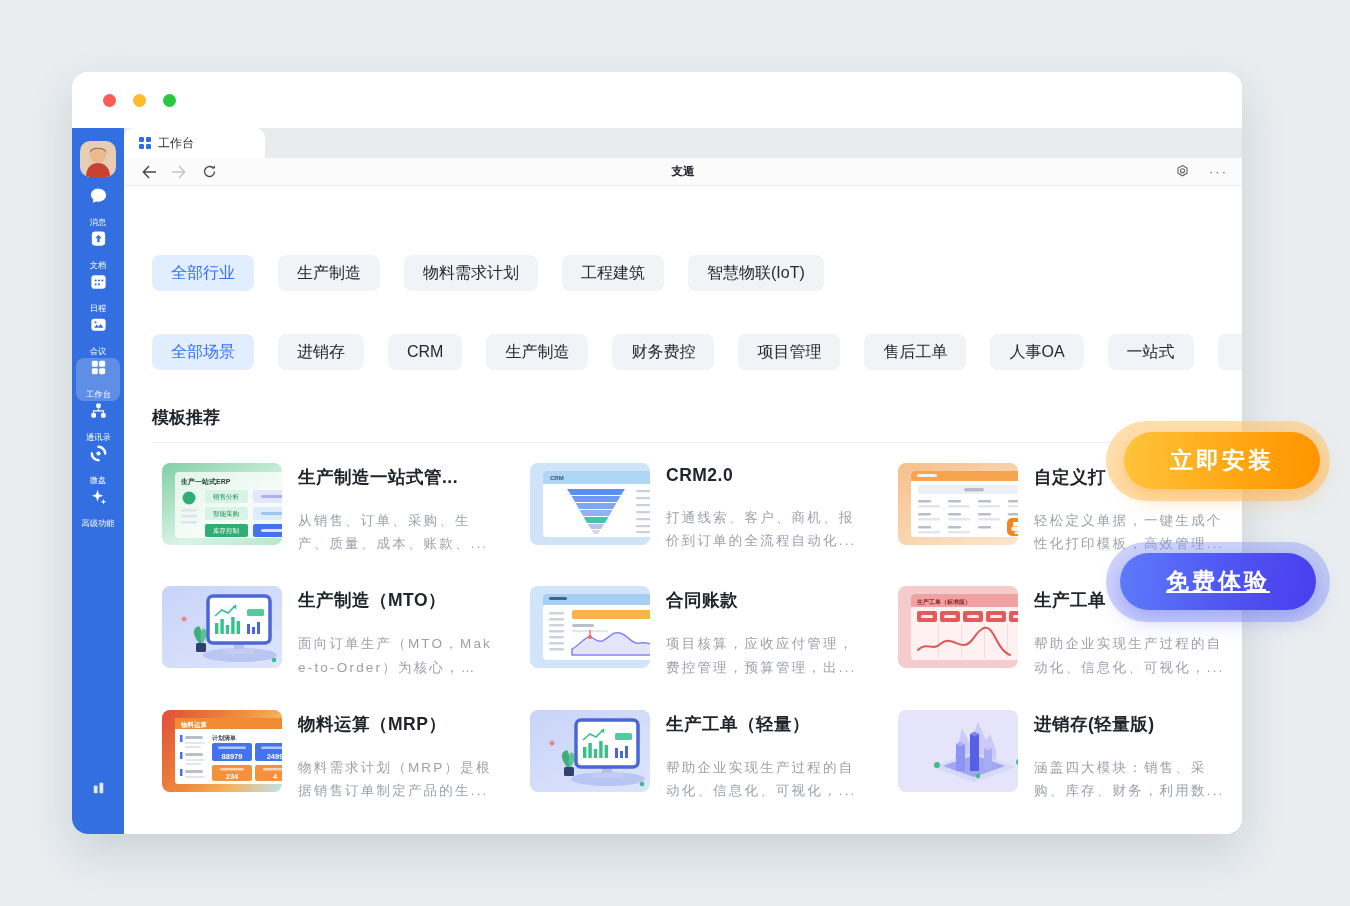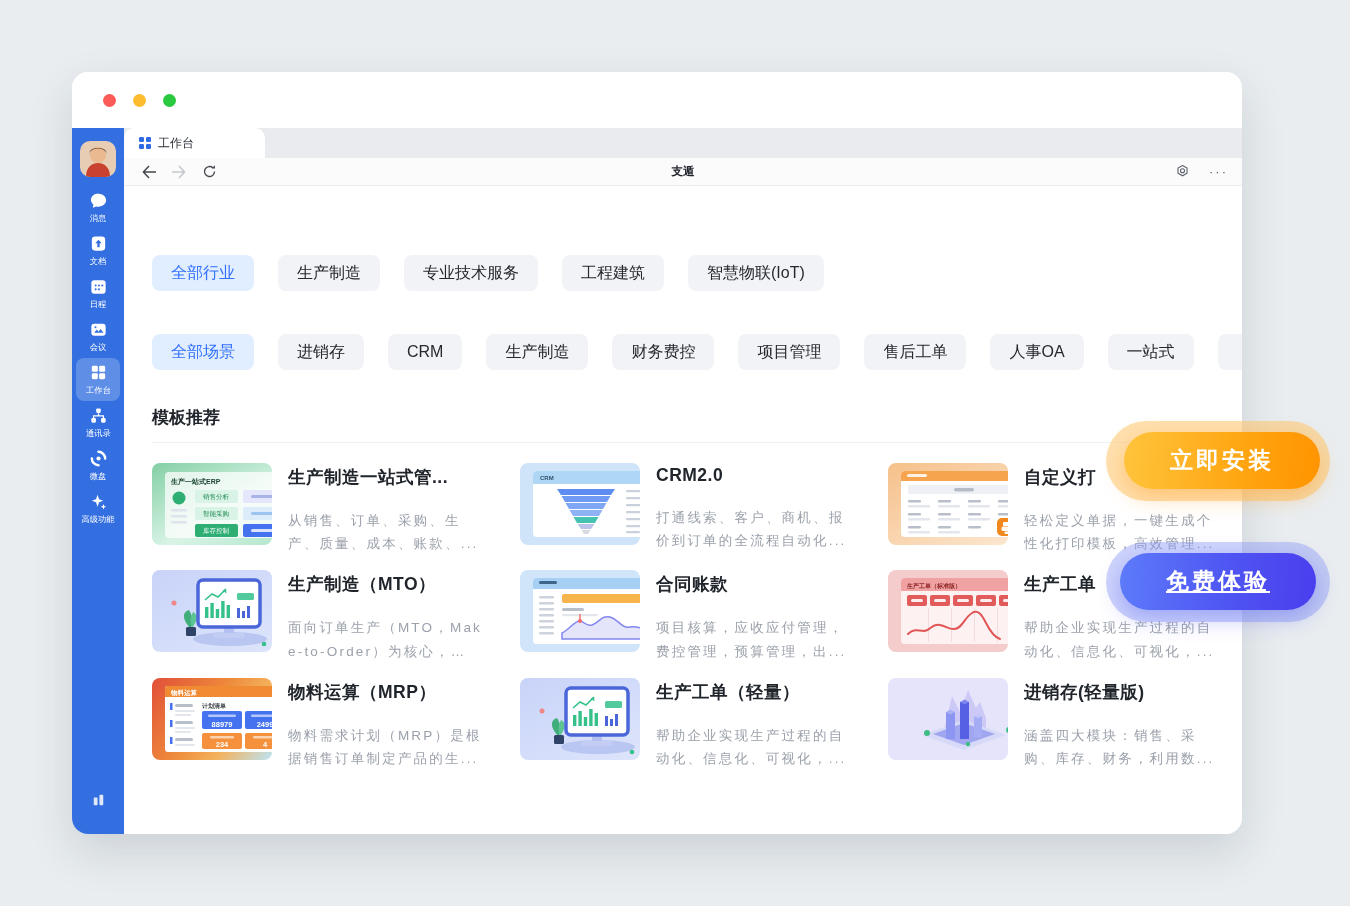--- a/index.html
+++ b/index.html
@@ -23,21 +23,21 @@
   .tl { width:13px; height:13px; border-radius:50%; }
   .tl.red{ background:#fc5b57; } .tl.yellow{ background:#fdbc2e; } .tl.green{ background:#29c83f; }
 
   .app-body { display:flex; height:706px; }
 
   
   .sidebar { width:52px; background:#336fe0; border-radius:0 0 0 16px;
     display:flex; flex-direction:column; align-items:center; flex:none; }
   .avatar { width:36px; height:36px; border-radius:10px; overflow:hidden; margin:13px 0 9px; flex:none; cursor:pointer; }
   .sb-item { width:44px; height:43px; display:flex; flex-direction:column; align-items:center;
-    justify-content:center; gap:2px; border-radius:8px; cursor:pointer; flex:none; }
+    justify-content:space-between; gap:2px; border-radius:8px; cursor:pointer; flex:none; }
   .sb-item.active { background:rgba(255,255,255,.22); }
   .sb-label { font-size:9px; color:#fff; transform:scale(.92); white-space:nowrap; }
   .sb-bottom { margin-top:auto; margin-bottom:14px; }
 
   
   .main { flex:1; display:flex; flex-direction:column; min-width:0; }
   .tabstrip { height:30px; background:#e9ebee; display:flex; align-items:flex-end; }
   .tab { width:141px; height:30px; background:#fff; border-radius:10px 10px 0 0;
     display:flex; align-items:center; gap:7px; padding-left:15px; cursor:pointer; }
   .tab-label { font-size:12px; color:#2b2f36; }
@@ -57,23 +57,23 @@
   .row-industry { margin-top:69px; }
   .row-scenario { margin-top:43px; }
   .chip { height:36px; padding:18px 19px; border-radius:8px; background:#f2f3f6;
     display:flex; align-items:center; font-size:16px; color:#24282f; cursor:pointer; flex:none; }
   .chip.active { background:#e1eeff; color:#3370ff; }
   .chip.partial { width:40px; }
 
   .section-title { margin-top:36px; font-size:17px; font-weight:bold; color:#20242b; }
   .section-divider { margin-top:13px; height:1px; background:#f0f1f3; }
 
-  .grid { margin-top:20px; display:grid; grid-template-columns:repeat(3,368px); row-gap:15px; }
+  .grid { margin-top:20px; display:grid; grid-template-columns:repeat(3,368px); row-gap:31px; }
   .card { display:flex; gap:16px; cursor:pointer; width:368px; }
-  .thumb { width:120px; height:82px; border-radius:8px; overflow:hidden; flex:none; }
+  .thumb { width:120px; height:82px; border-radius:8px; overflow:hidden; flex:none;margin-left:10px; }
   .card-info { padding-top:2px; width:196px; }
   .card-title { font-size:17.5px; font-weight:bold; color:#20242b; letter-spacing:.5px;
     white-space:nowrap; overflow:hidden; }
   .card-desc { margin-top:20px; font-size:13.5px; line-height:1.72; color:#9ba1ab;
     letter-spacing:2.2px; word-break:break-all; display:-webkit-box;
     -webkit-line-clamp:2; -webkit-box-orient:vertical; overflow:hidden; }
 
   
   .fab-halo { position:absolute; width:224px; height:80px; border-radius:40px; z-index:5; }
   .halo-install { left:1106px; top:421px; background:rgba(255,198,110,.55); }
@@ -231,21 +231,21 @@
           </span>
           <span class="dots">···</span>
         </span>
       </div>
 
       <div class="content">
 
         <div class="chip-row row-industry">
           <span class="chip active">全部行业</span>
           <span class="chip">生产制造</span>
-          <span class="chip">专业技术服务</span>
+          <span class="chip">物料需求计划</span>
           <span class="chip">工程建筑</span>
           <span class="chip">智慧物联(IoT)</span>
         </div>
 
         <div class="chip-row row-scenario">
           <span class="chip active">全部场景</span>
           <span class="chip">进销存</span>
           <span class="chip">CRM</span>
           <span class="chip">生产制造</span>
           <span class="chip">财务费控</span>

